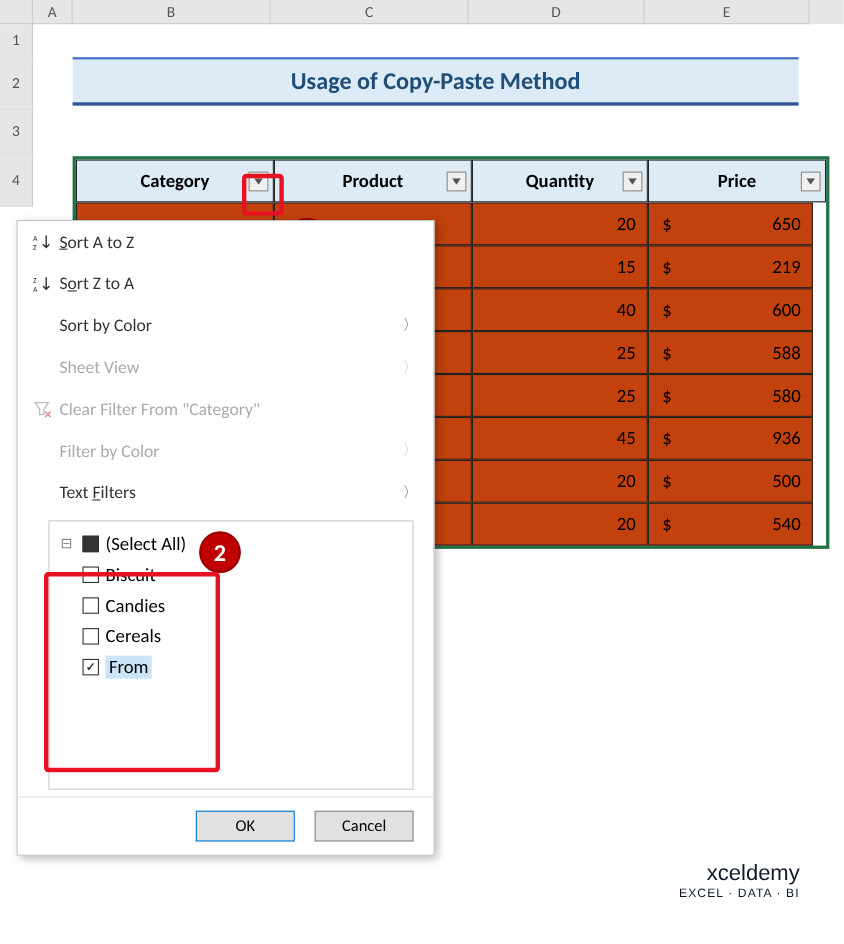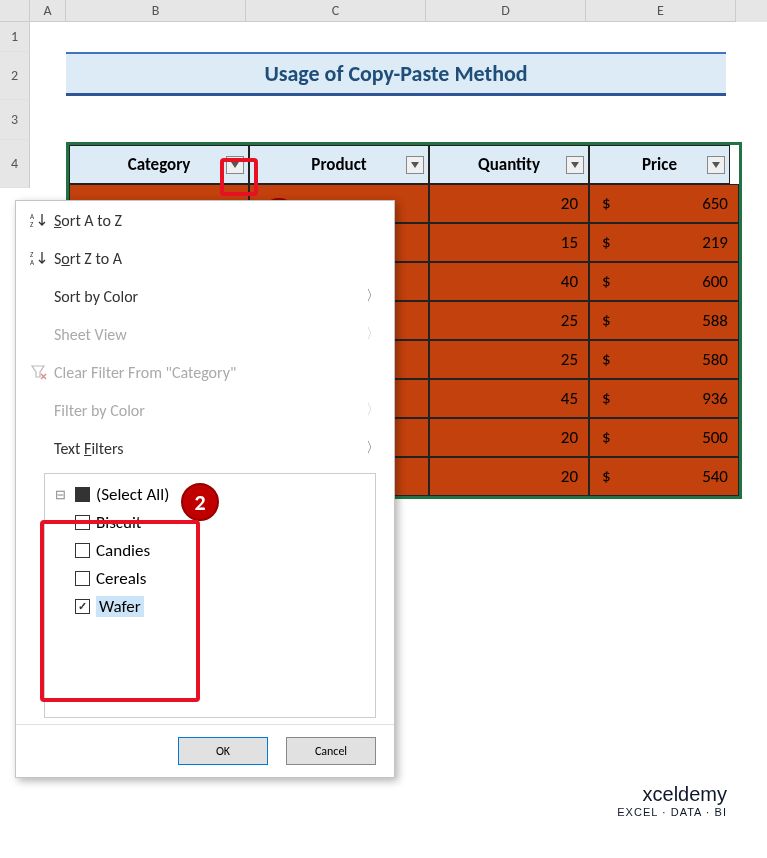--- a/index.html
+++ b/index.html
@@ -40,21 +40,21 @@
 
 .check-list { margin: 6px 18px 6px 28px; border: 1px solid #ccc; height: 245px; padding: 6px 10px; font-size: 17px; }
 .check-item { display: flex; align-items: center; height: 28px; gap: 6px; }
 .check-item .tree { color: #888; width: 14px; font-size: 13px; }
 .cb { width: 15px; height: 15px; border: 1px solid #333; background: #fff; display: flex; align-items: center; justify-content: center; font-size: 11px; }
 .cb.indet { background: #333; }
 .cb.checked::after { content: "✓"; color: #333; font-weight: bold; }
 .check-item .sel { background: #cce4f7; padding: 0 3px; }
 
 .btn-row { display: flex; justify-content: flex-end; gap: 18px; padding: 12px 18px; border-top: 1px solid #e0e0e0; }
-.btn { width: 90px; height: 28px; border: 1px solid #888; background: #e1e1e1; font-size: 12px; display: flex; align-items: center; justify-content: center; }
+.btn { width: 90px; height: 28px; border: 1px solid #888; background: #e1e1e1; font-size: 15px; display: flex; align-items: center; justify-content: center; }
 .btn.primary { border: 1.5px solid #0078d4; }
 
 .watermark { position: absolute; right: 40px; bottom: 40px; color: #0f172a; font-size: 20px; font-family: Arial; text-align: right; pointer-events:none; }
 .watermark .small { font-size: 11px; display: block; letter-spacing: 1px; }
 </style>
 </head>
 <body>
 
 <div class="grid">
   <div class="col-headers" id="col-headers">
@@ -95,21 +95,21 @@
           </span>
         </div>
         <div class="th" style="width: 160px;">
           <span>Quantity</span>
           <span class="filter-btn">
             <svg viewBox="0 0 8 6">
               <path d="M0 0 L8 0 L4 6 Z" fill="#555"></path>
             </svg>
           </span>
         </div>
-        <div class="th" style="width: 141px;">
+        <div class="th" style="width: 162px;">
           <span>Price</span>
           <span class="filter-btn">
             <svg viewBox="0 0 8 6">
               <path d="M0 0 L8 0 L4 6 Z" fill="#555"></path>
             </svg>
           </span>
         </div>
       </div>
     <div id="data-body">
         <div class="table-row">
@@ -258,21 +258,21 @@
         <span>Candies</span>
       </div>
       <div class="check-item">
         <span class="tree"></span>
         <span class="cb"></span>
         <span>Cereals</span>
       </div>
       <div class="check-item">
         <span class="tree"></span>
         <span class="cb checked"></span>
-        <span class="sel">Wafer</span>
+        <span class="sel">From</span>
       </div>
     </div>
   <div class="btn-row">
     <div class="btn primary">OK</div>
     <div class="btn">Cancel</div>
   </div>
 </div>
 
 <div class="badge" style="left:181px; top:483px;">2</div>
 <div class="callout-red" style="left:40px; top:520px; width:160px; height:182px;"></div>

